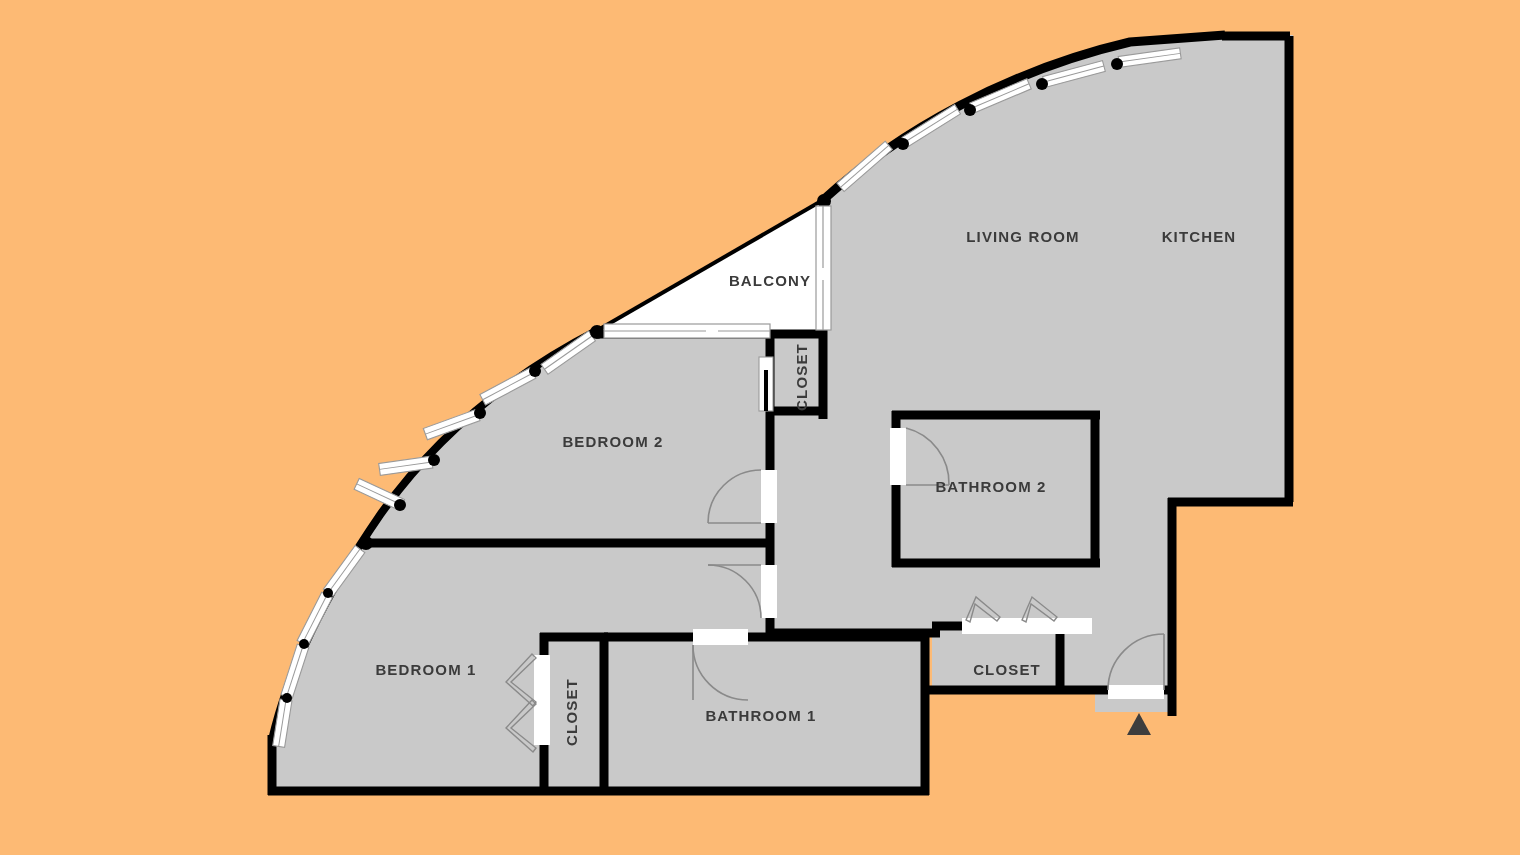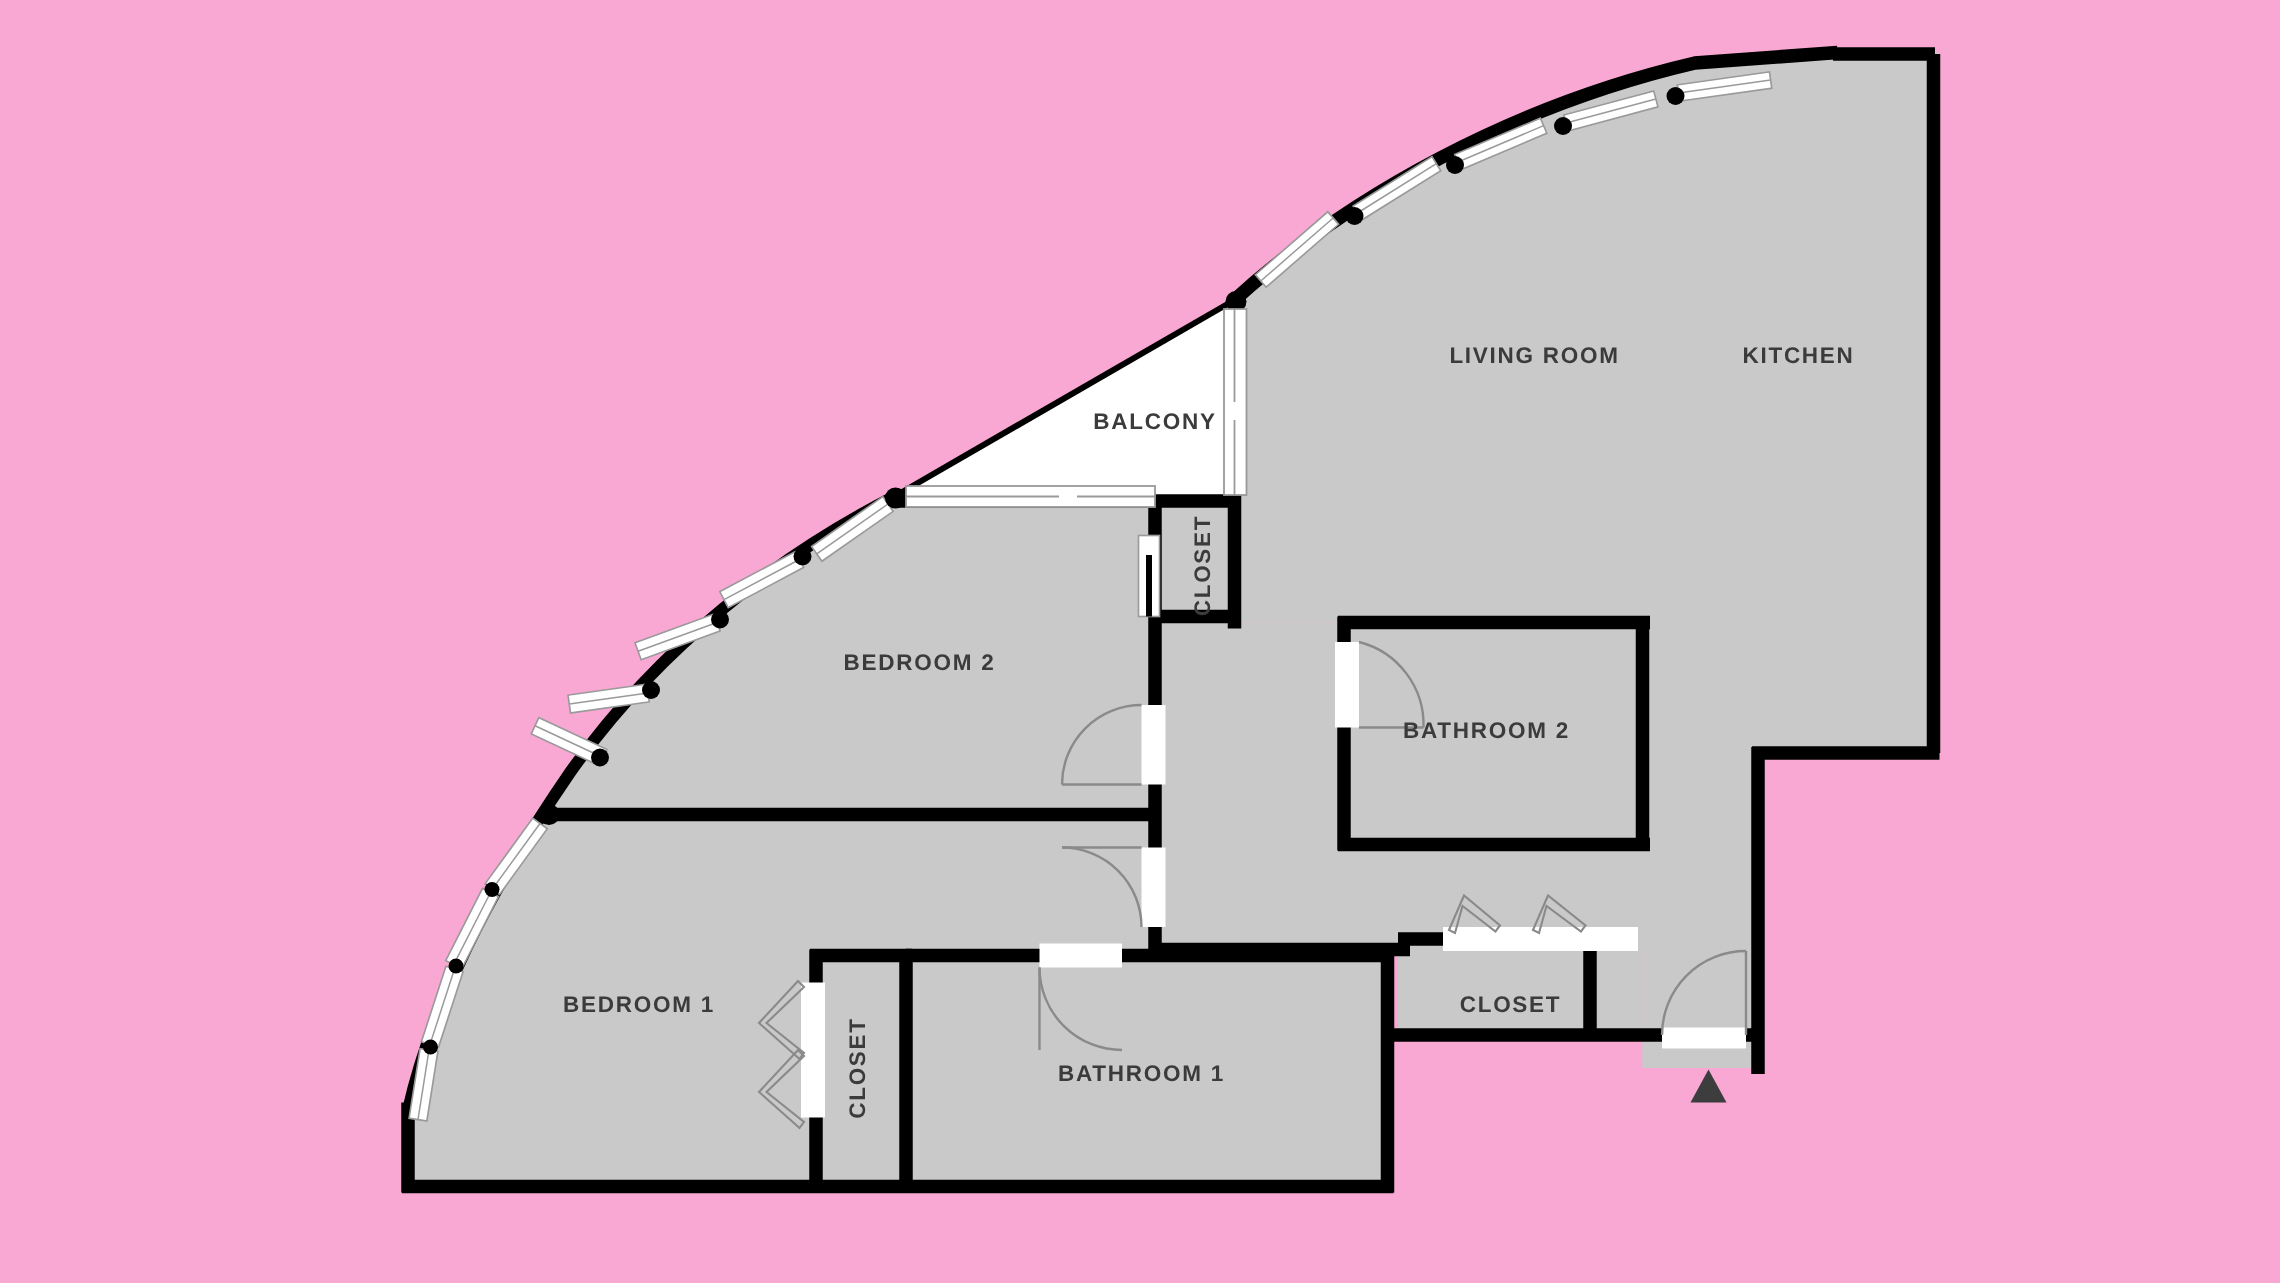--- a/index.html
+++ b/index.html
@@ -11,21 +11,21 @@
   body {
     width: 1520px;
     height: 855px;
     overflow: hidden;
     font-family: "Liberation Sans", sans-serif;
   }
   #plan-wrapper {
     position: relative;
     width: 1520px;
     height: 855px;
-    background: #f9a8d4;
+    background: #fdba74;
   }
   #floorplan-svg {
     position: absolute;
     top: 0;
     left: 0;
     width: 1520px;
     height: 855px;
     display: block;
   }
   .room-label {

